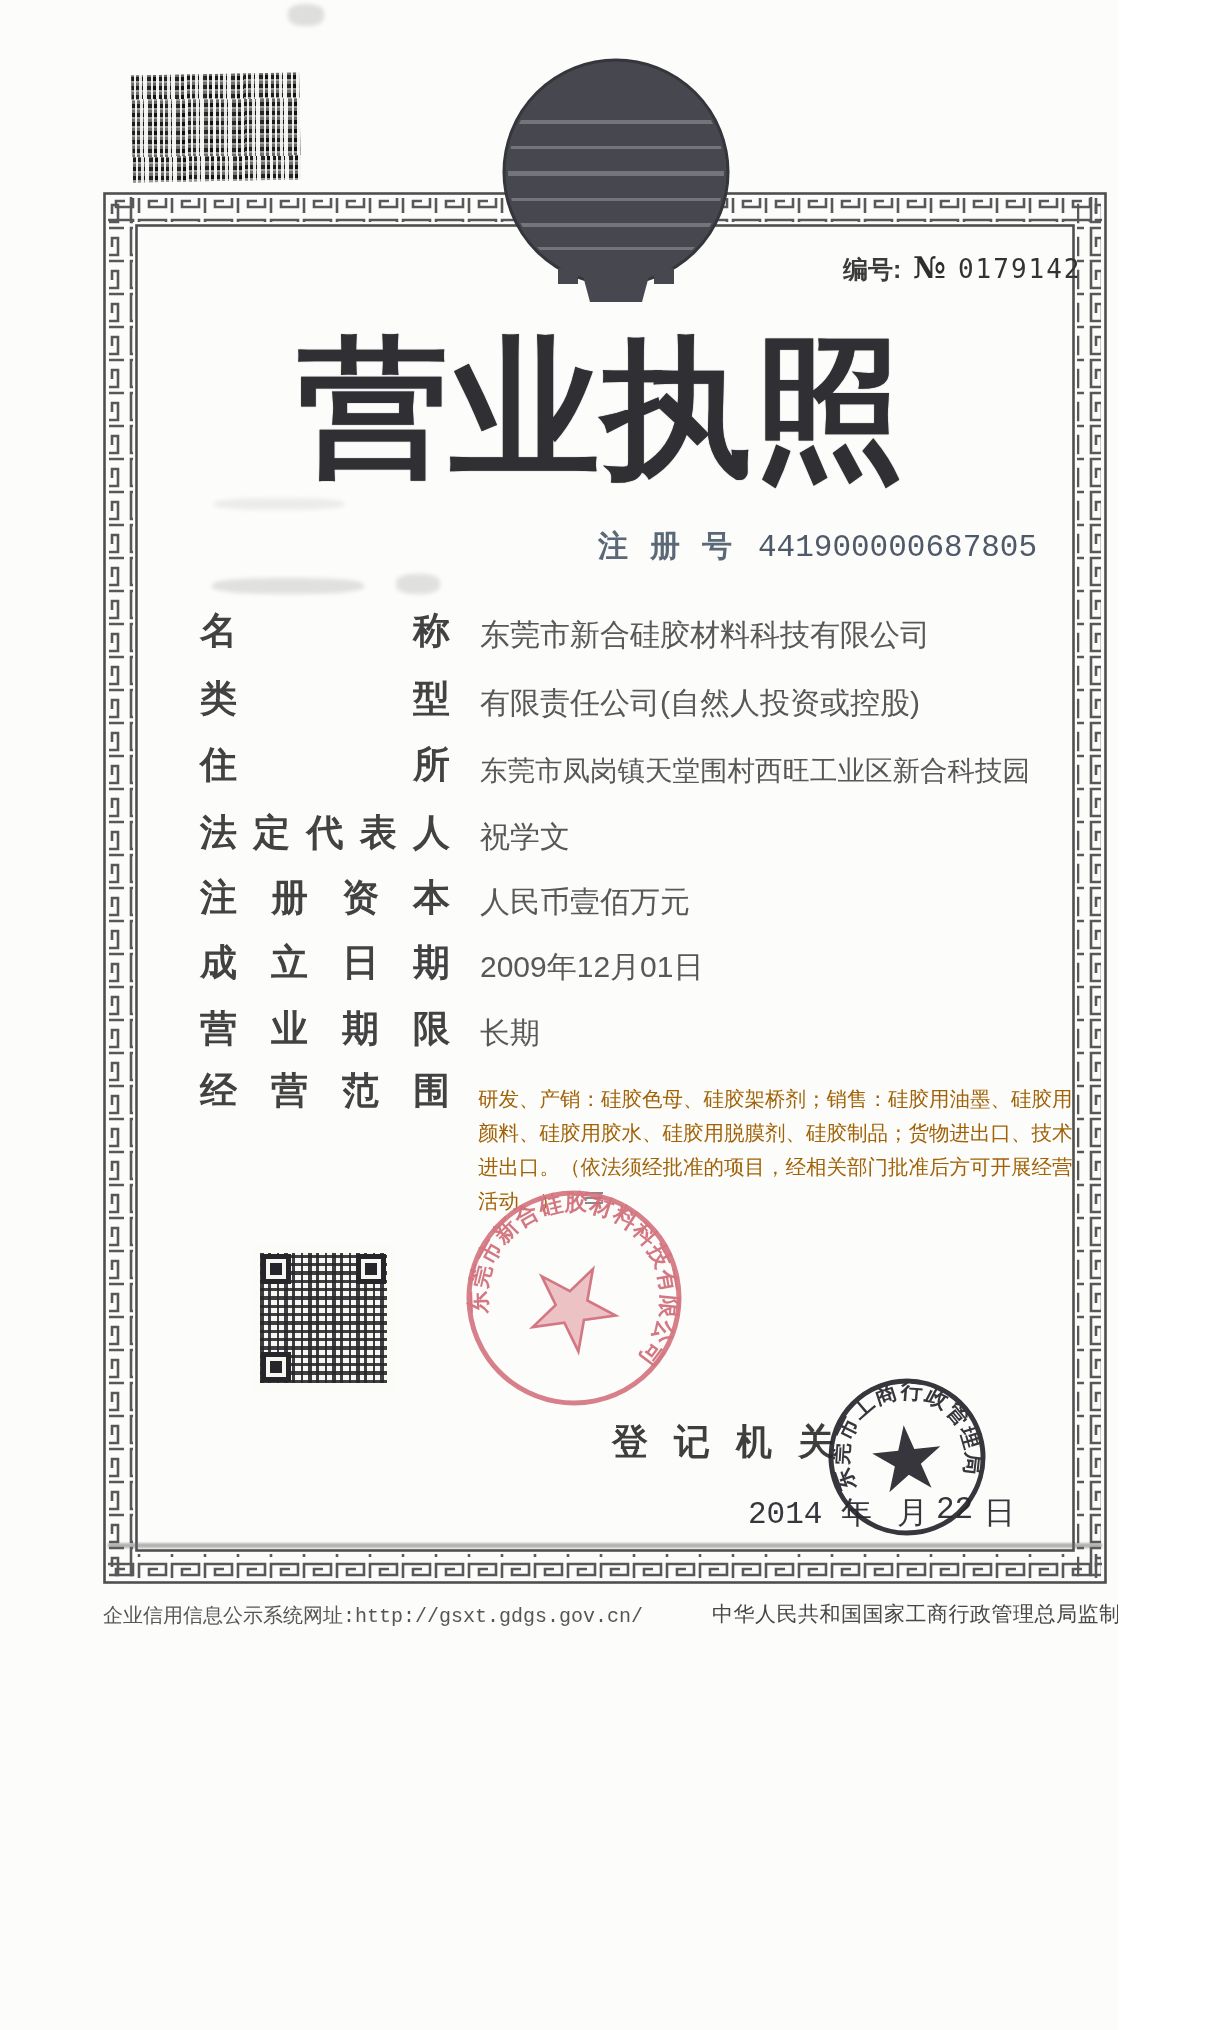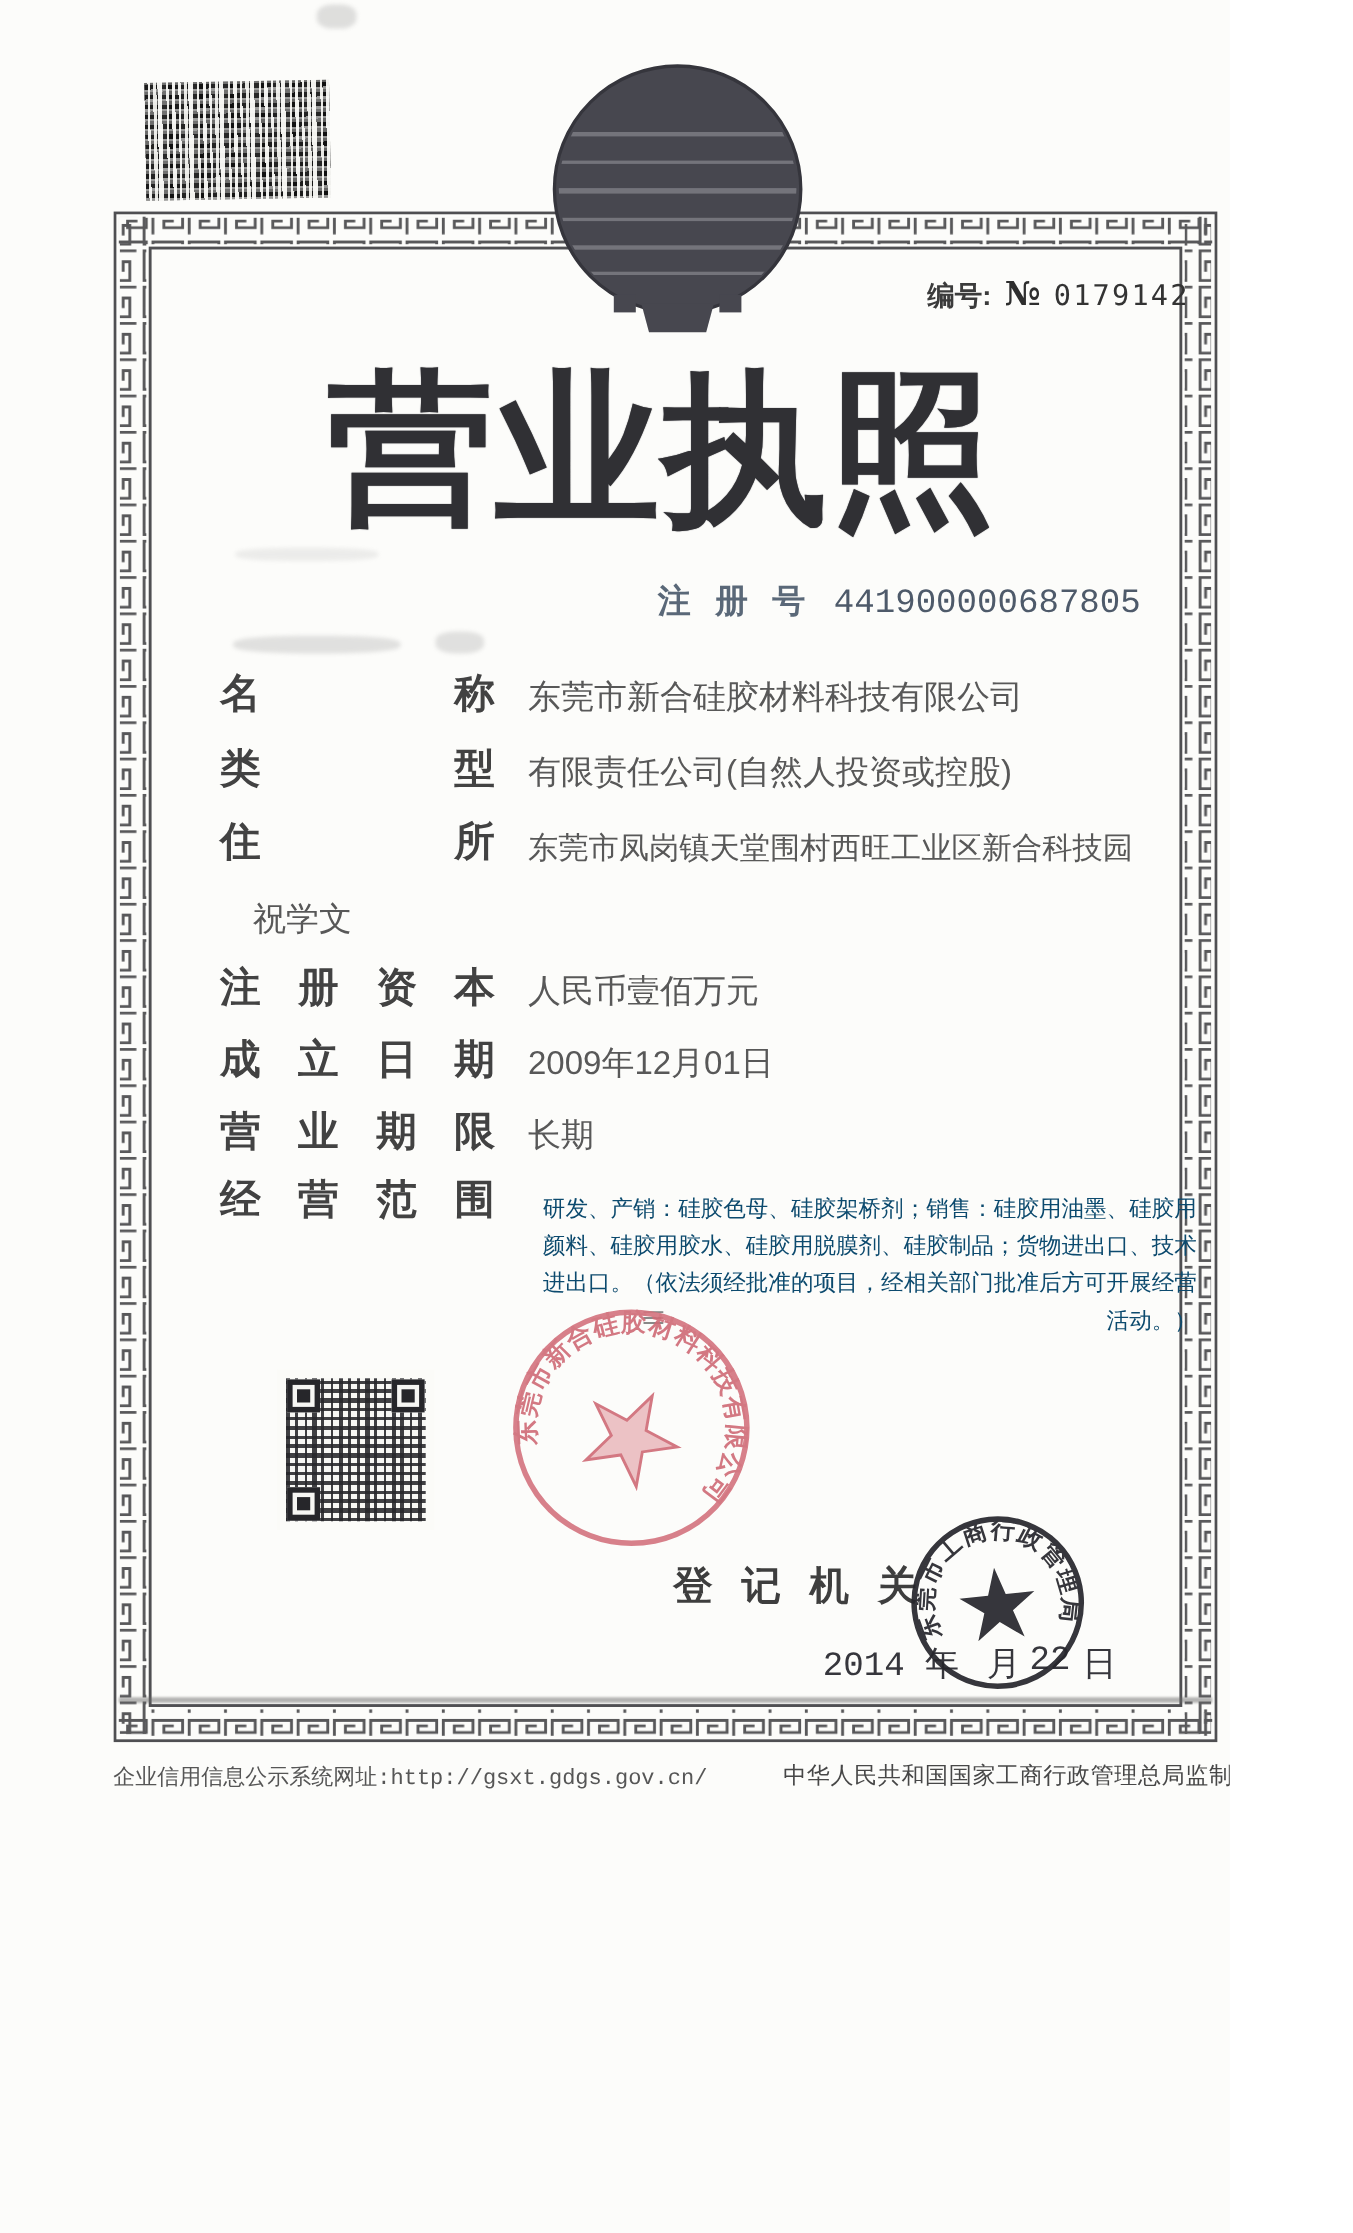--- a/index.html
+++ b/index.html
@@ -36,21 +36,21 @@
   .reg-value{font-family:"Liberation Mono",monospace;font-size:31px;color:#4e5a6a;margin-left:4px;}
 
   
   .row{position:absolute;left:200px;z-index:3;display:flex;align-items:flex-end;}
   .flabel{display:inline-block;width:250px;flex:none;font-size:37px;font-weight:600;color:#424242;
           text-align:justify;text-align-last:justify;line-height:1.15;}
   .fval{margin-left:30px;font-size:30px;color:#585858;padding-top:6px;line-height:1.2;white-space:nowrap;}
   .fval.sm{font-size:27.5px;padding-top:9px;}
 
   .scope{position:absolute;left:478px;top:1082px;width:610px;z-index:3;
-         font-size:20.5px;line-height:34px;color:#0c4a6e;text-align:right;}
+         font-size:20.5px;line-height:34px;color:#a16207;}
   .scope span{display:block;white-space:nowrap;}
 
   
   .qr{position:absolute;left:260px;top:1253px;width:127px;height:130px;z-index:3;
     background-color:#f7f7f4;box-shadow:0 0 0 8px #fbfbf8;
     background-image:
       repeating-linear-gradient(90deg, rgba(38,38,42,.88) 0 4px, transparent 4px 8px, rgba(38,38,42,.88) 8px 11px, transparent 11px 17px, rgba(38,38,42,.88) 17px 19px, transparent 19px 24px),
       repeating-linear-gradient(0deg, rgba(38,38,42,.88) 0 3px, transparent 3px 8px, rgba(38,38,42,.88) 8px 12px, transparent 12px 17px, rgba(38,38,42,.88) 17px 20px, transparent 20px 25px);
   }
   .qf{position:absolute;width:30px;height:30px;border:5px solid #26262a;background:#f6f6f3;box-sizing:border-box;}
@@ -149,20 +149,21 @@
   </div>
   <div class="row" style="top:678px">
     <span class="flabel">类型</span>
     <span class="fval">有限责任公司(自然人投资或控股)</span>
   </div>
   <div class="row" style="top:744px">
     <span class="flabel">住所</span>
     <span class="fval sm">东莞市凤岗镇天堂围村西旺工业区新合科技园</span>
   </div>
   <div class="row" style="top:812px">
+    <span class="flabel">法定代表人</span>
     <span class="fval">祝学文</span>
   </div>
   <div class="row" style="top:877px">
     <span class="flabel">注册资本</span>
     <span class="fval">人民币壹佰万元</span>
   </div>
   <div class="row" style="top:942px">
     <span class="flabel">成立日期</span>
     <span class="fval">2009年12月01日</span>
   </div>

